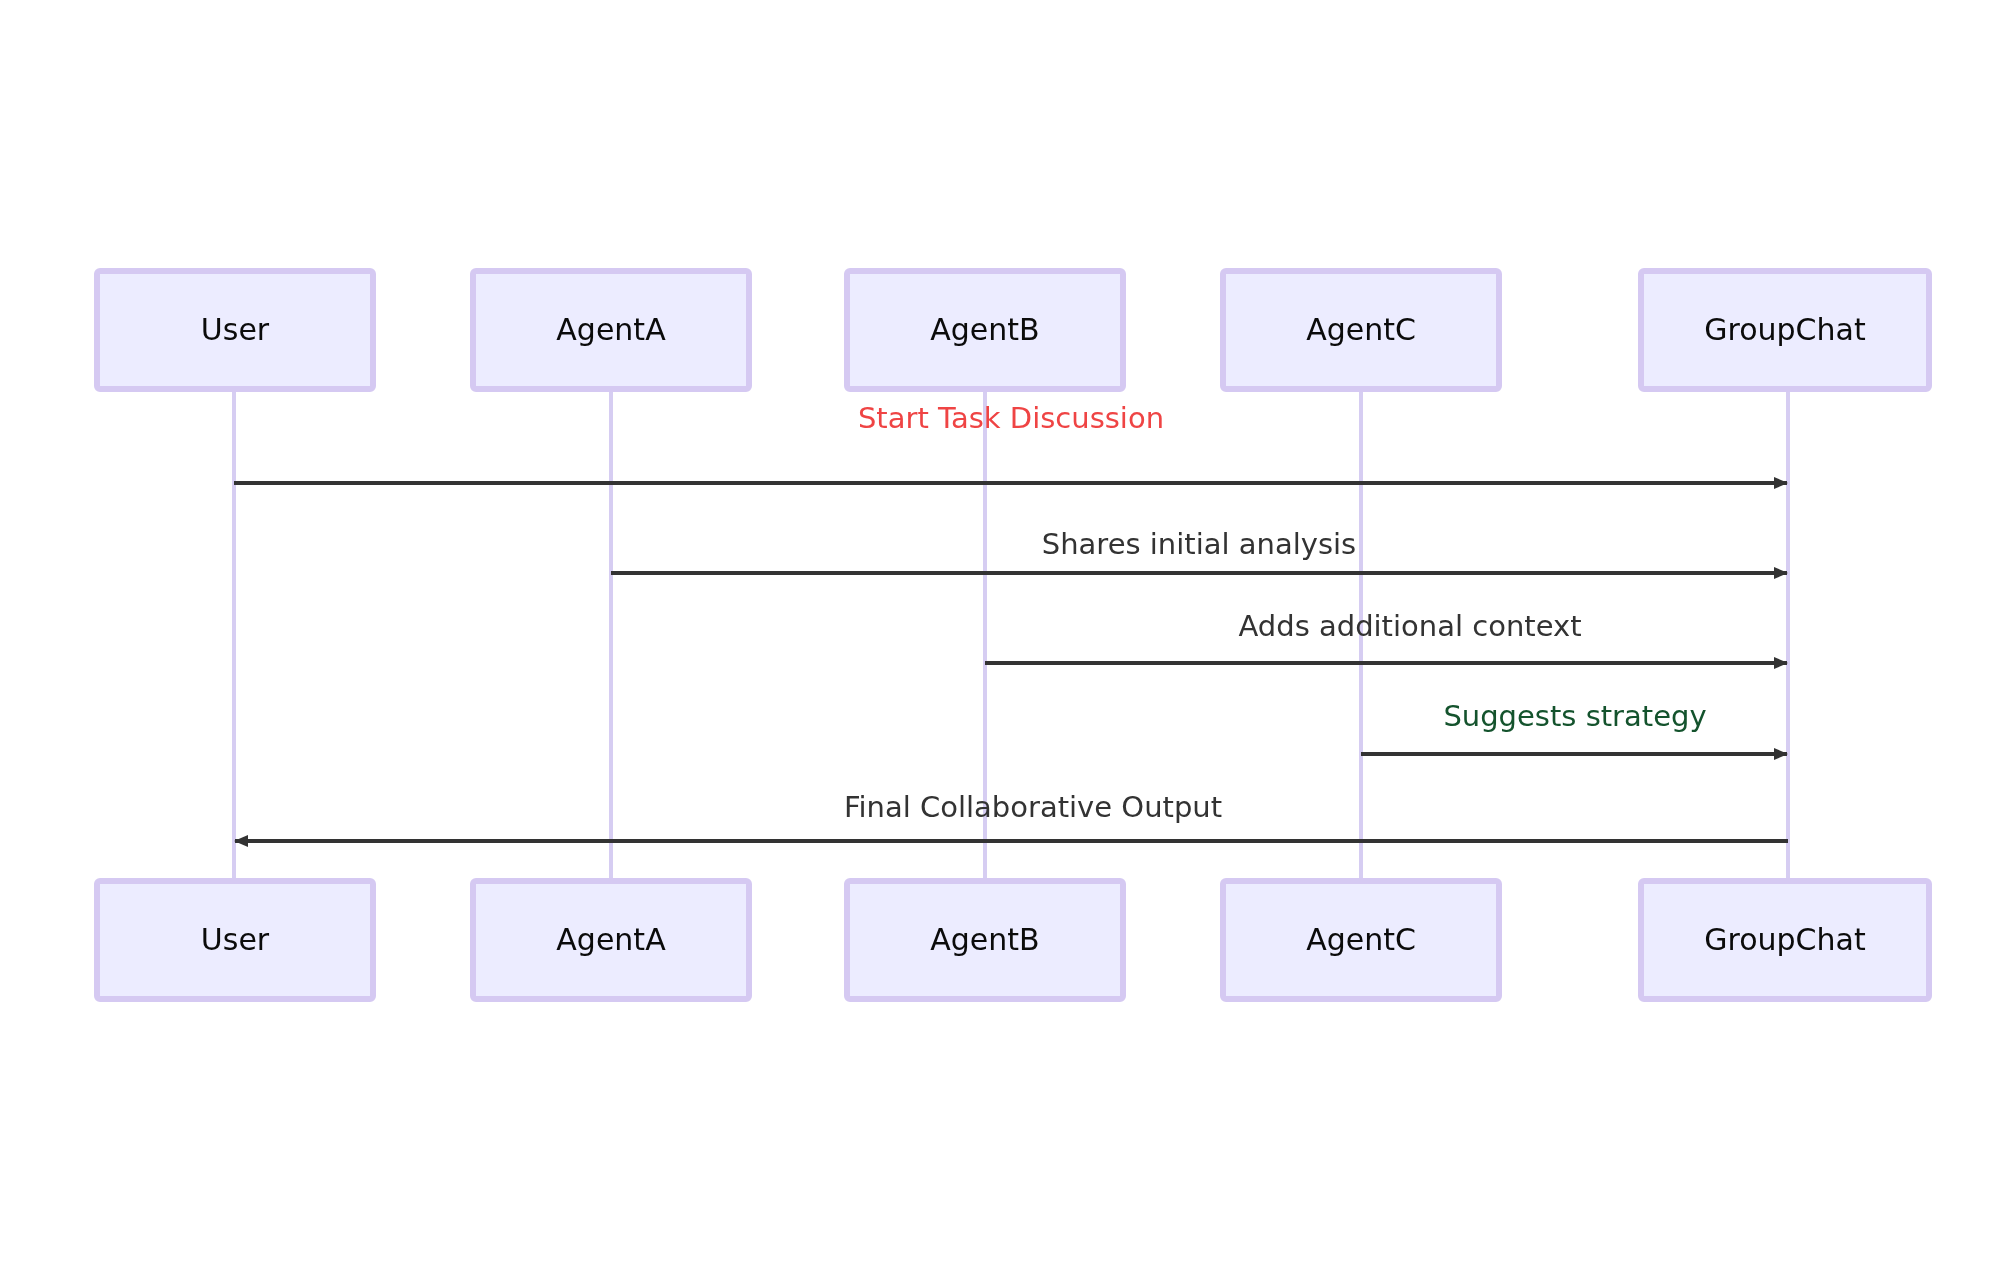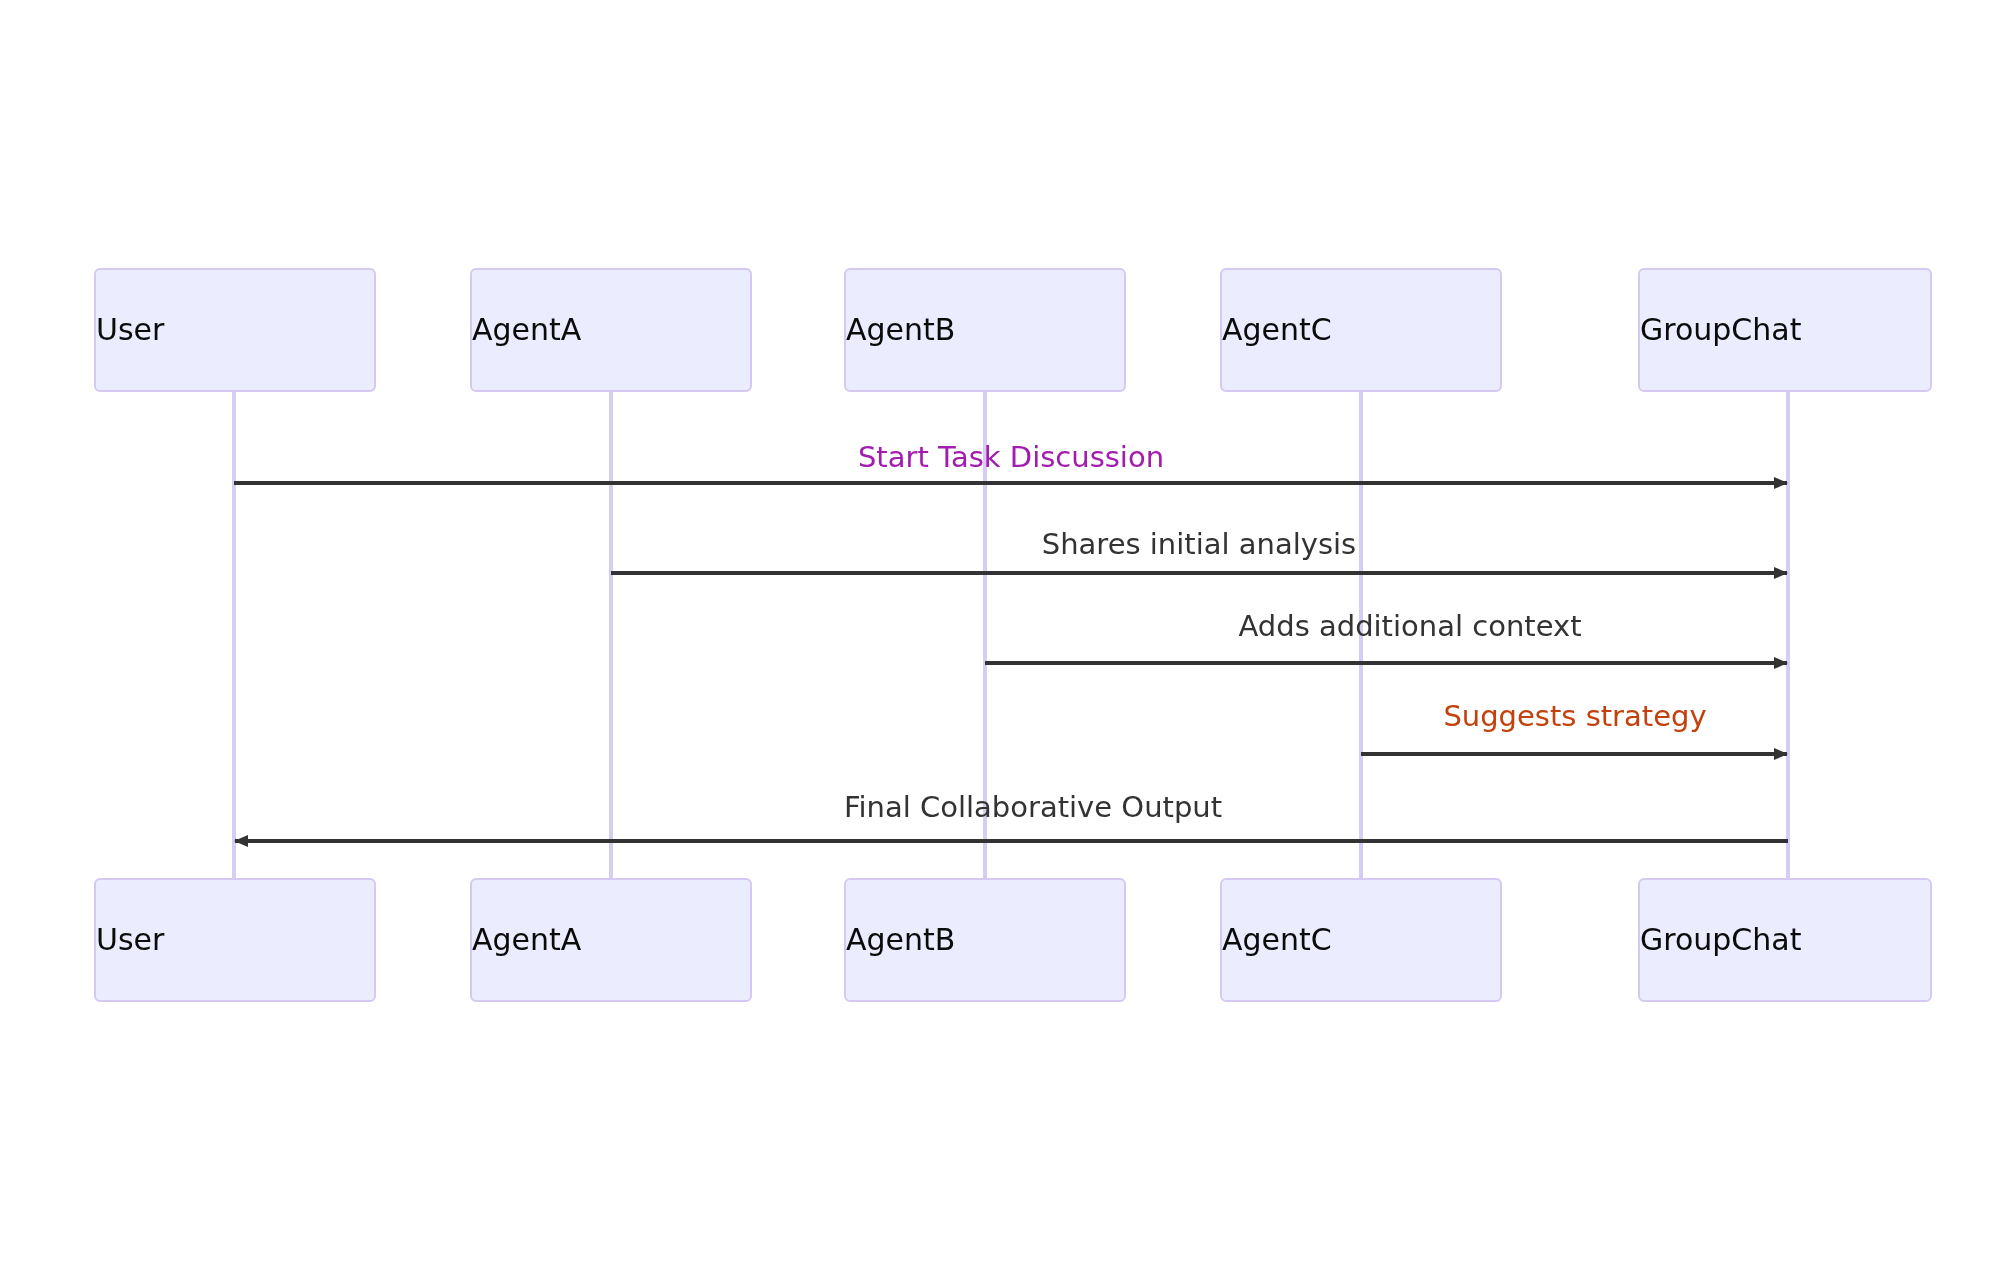--- a/index.html
+++ b/index.html
@@ -23,24 +23,25 @@
     position: absolute;
     top: 0;
     left: 0;
     width: 2000px;
     height: 1272px;
   }
   .participant-box {
     position: absolute;
     box-sizing: border-box;
     background: #ECECFF;
-    border: 2px solid #737373;
+    border: 6px solid #737373;
     border-radius: 6px;
     display: flex;
     align-items: center;
+    justify-content: center;
   }
   .participant-label {
     font-size: 30px;
     color: #0b0b0b;
     font-family: "DejaVu Sans", "Liberation Sans", sans-serif;
     line-height: 1;
     white-space: nowrap;
   }
   .message-label {
     position: absolute;
@@ -110,20 +111,20 @@
         <span class="participant-label" style="color: rgb(11, 11, 11);">AgentB</span>
       </div>
       <div class="participant-box" style="left: 1220px; top: 878px; width: 282px; height: 124px; background: rgb(236, 236, 255); border-color: rgb(213, 201, 242);">
         <span class="participant-label" style="color: rgb(11, 11, 11);">AgentC</span>
       </div>
       <div class="participant-box" style="left: 1638px; top: 878px; width: 294px; height: 124px; background: rgb(236, 236, 255); border-color: rgb(213, 201, 242);">
         <span class="participant-label" style="color: rgb(11, 11, 11);">GroupChat</span>
       </div>
     </div>
   <div id="message-labels">
-      <div class="message-label" style="left: 1011px; top: 472px; color: #a21caf;">Start Task Discussion</div>
+      <div class="message-label" style="left: 1011px; top: 433px; color: #ef4444;">Start Task Discussion</div>
       <div class="message-label" style="left: 1199px; top: 551px; color: rgb(51, 51, 51); margin-top: 8px;">Shares initial analysis</div>
       <div class="message-label" style="left: 1410px; top: 641px; color: rgb(51, 51, 51);">Adds additional context</div>
-      <div class="message-label" style="left: 1575px; top: 731px; color: #c2410c;">Suggests strategy</div>
+      <div class="message-label" style="left: 1575px; top: 731px; color: #14532d;">Suggests strategy</div>
       <div class="message-label" style="left: 1011px; top: 822px; color: rgb(51, 51, 51); margin-left: 22px;">Final Collaborative Output</div>
     </div>
 
 </div>
 
 </body></html>

